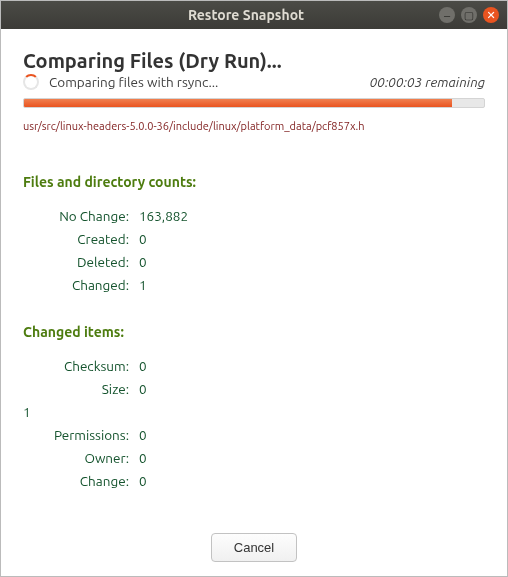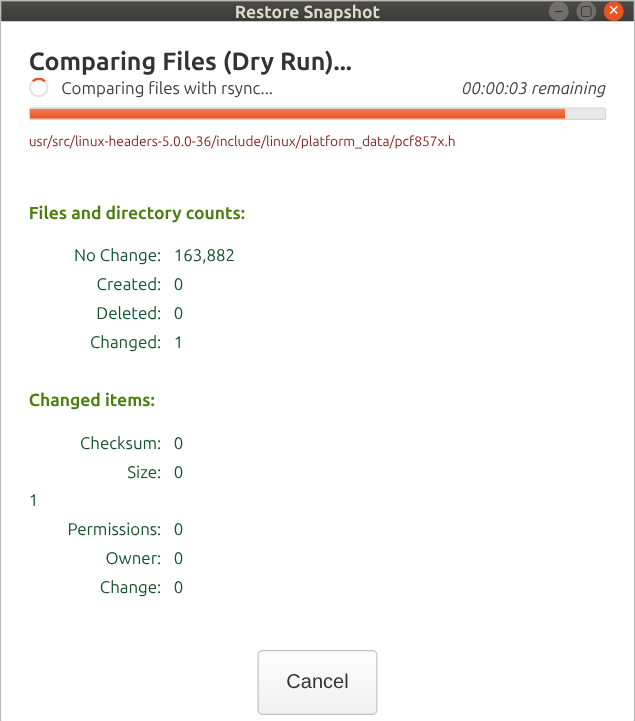--- a/index.html
+++ b/index.html
@@ -135,22 +135,22 @@
   .button-row {
     margin-top: auto;
     display: flex;
     justify-content: center;
     padding-top: 12px;
   }
   .btn {
     background: linear-gradient(to bottom, #fdfdfd, #f0f0f0);
     border: 1px solid #c2c2c2;
     border-radius: 4px;
-    padding: 16px 22px;
-    font-size: 16px;
+    padding: 6px 22px;
+    font-size: 13px;
     color: #333;
     cursor: pointer;
   }
 </style>
 </head>
 <body>
 
 <div class="window">
 
   <div class="titlebar">

